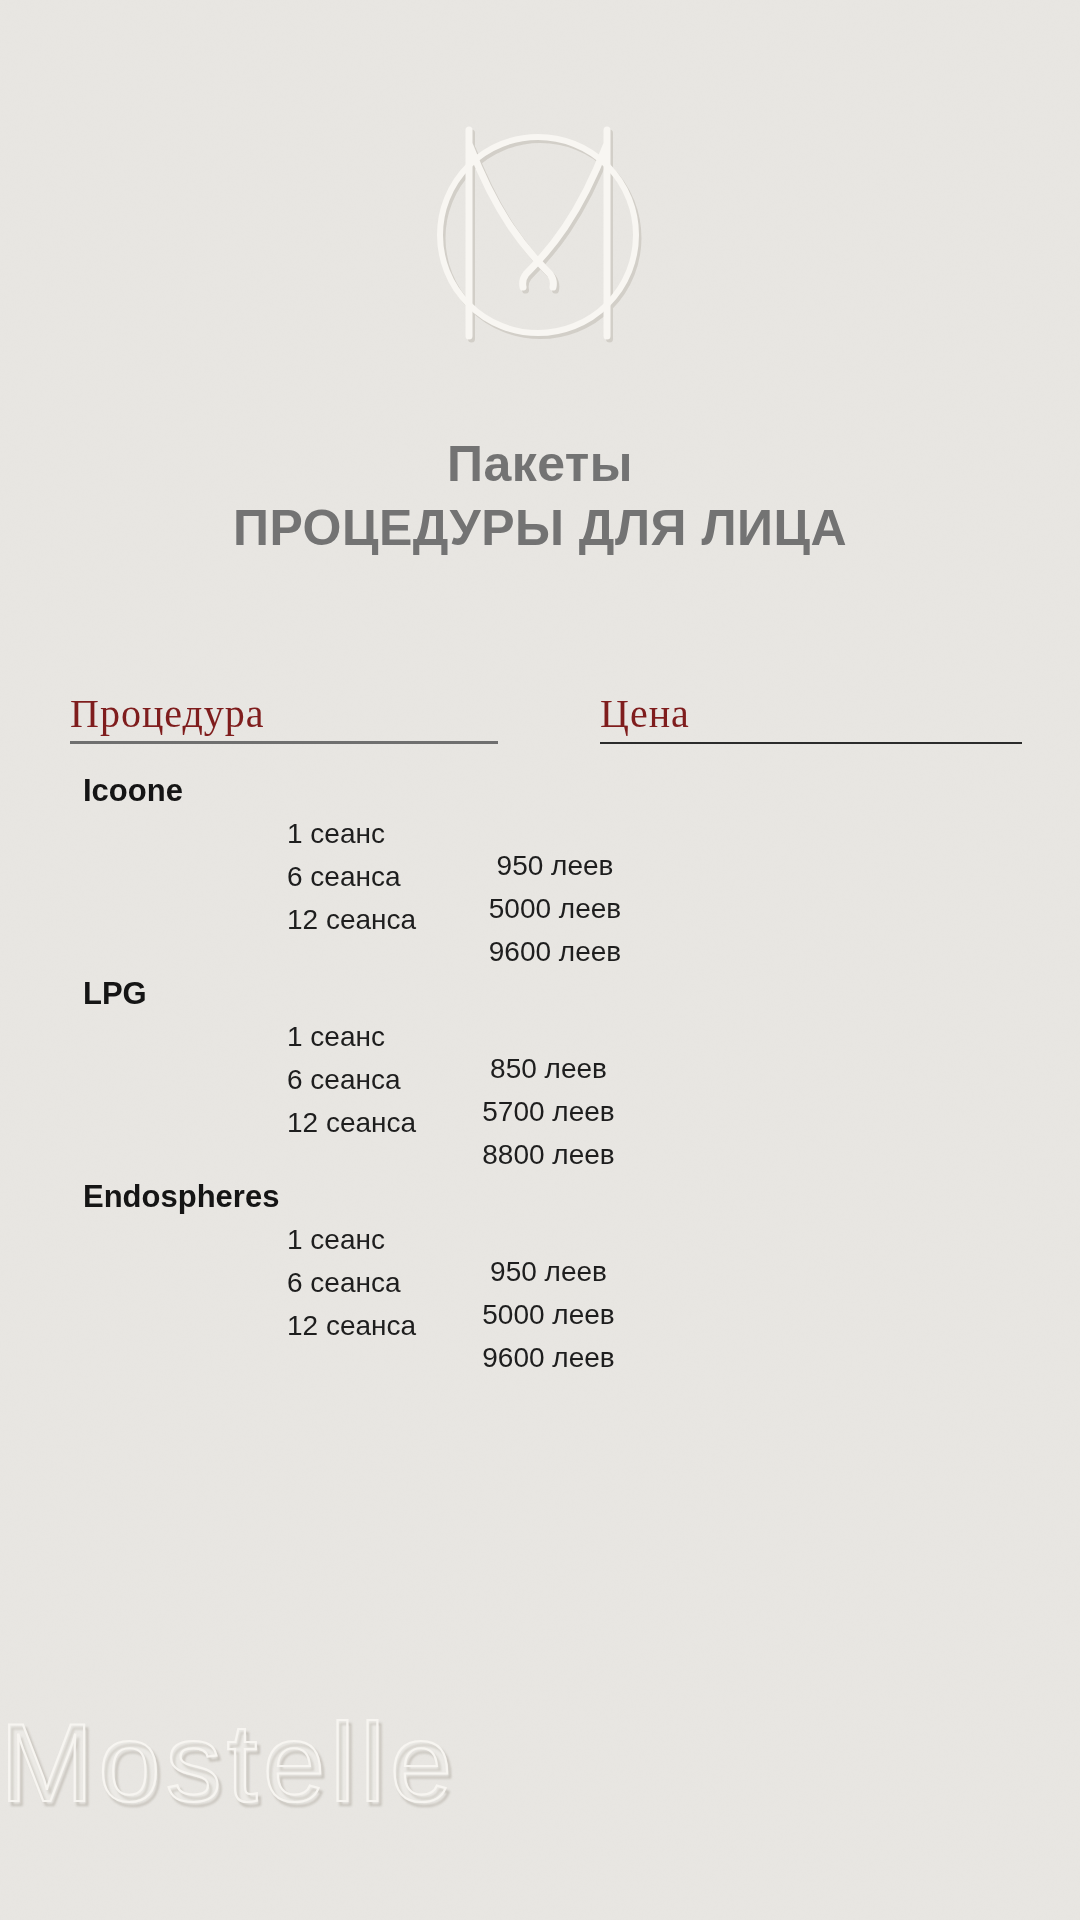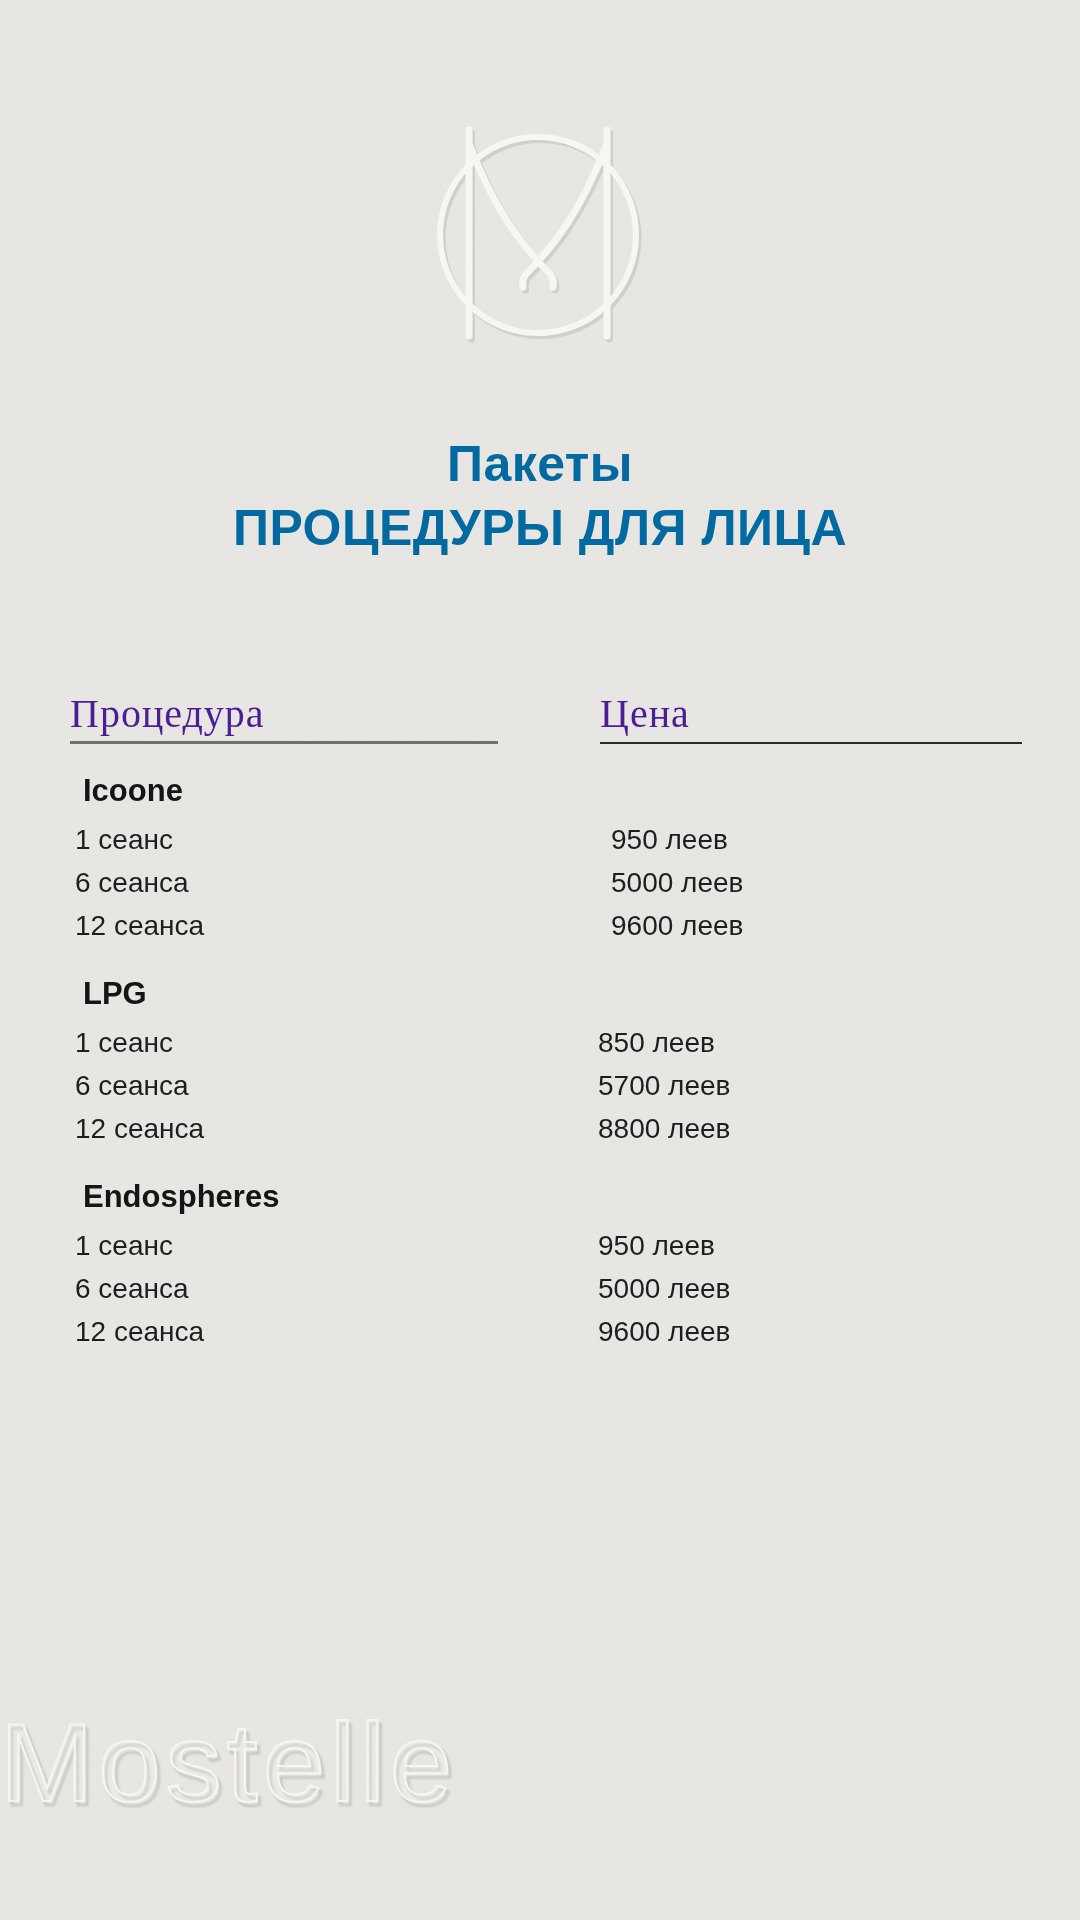--- a/index.html
+++ b/index.html
@@ -16,35 +16,35 @@
 
   
   .logo { position:absolute; left:419px; top:118px; width:240px; height:240px; }
   .logo .shadow { stroke:#b6b0a6; opacity:.42; }
   .logo .main   { stroke:#f8f6f2; }
   .logo path, .logo line, .logo circle { fill:none; stroke-linecap:round; }
 
   
   .title {
     position:absolute; top:432px; left:0; width:100%;
-    text-align:center; color:#0369a1; font-weight:bold;
+    text-align:center; color:#737373; font-weight:bold;
     font-size:50px; line-height:64px; letter-spacing:.5px;
   }
 
   
   .table { position:absolute; left:70px; top:692px; width:952px; color:#1b1b1b; }
   .thead { display:flex; font-family:"Liberation Serif", serif; font-weight:400;
-           font-size:40px; line-height:44px; color:#4c1d95; letter-spacing:1px; }
+           font-size:40px; line-height:44px; color:#7f1d1d; letter-spacing:1px; }
   .th-proc  { width:428px; padding-bottom:5px; border-bottom:3px solid #6f6f6f; }
   .th-price { width:422px; margin-left:102px; border-bottom:2px solid #2b2b2b; }
 
   .section { margin-top:28px; padding-left:5px; }
   .section:first-of-type { margin-top:47px; }
   .sec-h { margin:0 0 8px 8px; font-size:31px; line-height:38px; font-weight:bold; color:#151515; }
-  .row { display:flex; align-items:center; height:43px; font-size:28px; color:#1e1e1e; }
+  .row { display:flex; align-items:center; height:43px; font-size:28px; color:#1e1e1e;flex-direction:column; }
   .cell-label { width:523px; }
   .section.indent-price .cell-price { padding-left:13px; }
 
   
   .watermark { position:absolute; top:1688px; left:0; width:100%; height:160px; }
   .watermark span {
     position:absolute; left:0; top:0; width:100%; text-align:left;
     font-size:112px; line-height:150px; letter-spacing:5px; font-weight:400;
   }
   .wm-shadow {

